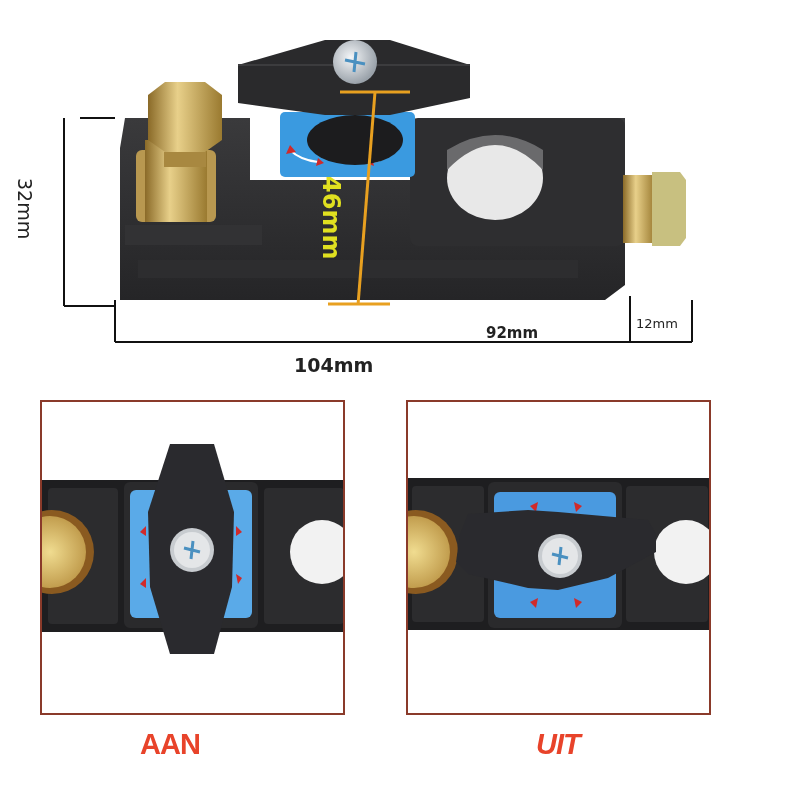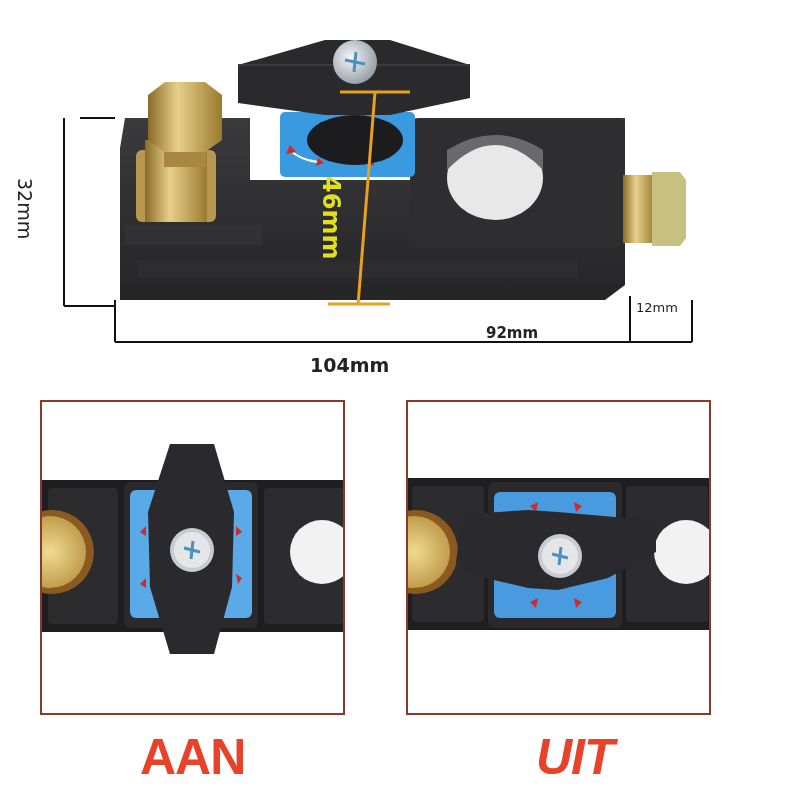--- a/index.html
+++ b/index.html
@@ -1,20 +1,20 @@
 <!DOCTYPE html>
 <html><head>
 <meta charset="utf-8">
 <style>
   html, body { margin:0; padding:0; background:#ffffff; }
   body { width:800px; height:800px; position:relative; overflow:hidden; font-family:"Liberation Sans", sans-serif; }
   .abs { position:absolute; }
   .dimtext { font-family:"DejaVu Sans", sans-serif; color:#222; font-weight:bold; }
   .frame { position:absolute; border:2px solid #8a3a2a; box-sizing:border-box; background:#fff; overflow:hidden; }
-  .state-label { position:absolute; font-family:"Liberation Sans", sans-serif; font-weight:bold; font-size:50px; color:#e8432a; letter-spacing:-1px; }
+  .state-label { position:absolute; font-family:"Liberation Sans", sans-serif; font-weight:bold; font-size:29px; color:#e8432a; letter-spacing:-1px; }
 </style>
 </head>
 <body>
 
 <div class="abs" style="left:0;top:0;width:800px;height:390px;">
   <svg width="800" height="390" viewBox="0 0 800 390">
     <defs>
       <linearGradient id="bodyG" x1="0" y1="0" x2="0" y2="1">
         <stop offset="0" stop-color="#3a3a3c"></stop>
         <stop offset="1" stop-color="#252527"></stop>
@@ -74,22 +74,22 @@
     <line x1="115" y1="300" x2="115" y2="342" stroke="#111" stroke-width="2"></line>
     <line x1="115" y1="342" x2="692" y2="342" stroke="#111" stroke-width="2"></line>
     <line x1="630" y1="296" x2="630" y2="342" stroke="#111" stroke-width="2"></line>
     <line x1="692" y1="300" x2="692" y2="342" stroke="#111" stroke-width="2"></line>
   </svg>
 </div>
 
 <div class="abs dimtext" style="left:5px;top:200px;font-size:19px;transform:rotate(90deg);transform-origin:left top;left:36px;top:178px;font-weight:normal;">32mm</div>
 <div class="abs" style="left:345px;top:176px;font-family:'DejaVu Sans',sans-serif;font-size:24px;font-weight:bold;color:#e0e020;transform:rotate(90deg);transform-origin:left top;">46mm</div>
 <div class="abs dimtext" style="left:486px;top:324px;font-size:15px;">92mm</div>
-<div class="abs dimtext" style="left:636px;top:300px;font-size:13px;font-weight:normal;">12mm</div>
-<div class="abs dimtext" style="left:310px;top:354px;font-size:19px;">104mm</div>
+<div class="abs dimtext" style="left:636px;top:316px;font-size:13px;font-weight:normal;">12mm</div>
+<div class="abs dimtext" style="left:294px;top:354px;font-size:19px;">104mm</div>
 
 <div class="frame" style="left:40px;top:400px;width:305px;height:315px;">
   <svg width="301" height="311" viewBox="0 0 301 311">
     <rect x="0" y="78" width="301" height="152" fill="#1e1e20"></rect>
     <rect x="6" y="86" width="70" height="136" rx="4" fill="#2c2c2e"></rect>
     <rect x="82" y="80" width="134" height="146" rx="6" fill="#2a2a2c"></rect>
     <rect x="88" y="88" width="122" height="128" rx="6" fill="#5aaae8"></rect>
     <rect x="222" y="86" width="80" height="136" rx="4" fill="#2c2c2e"></rect>
     <circle cx="280" cy="150" r="32" fill="#f2f2f2"></circle>
 

